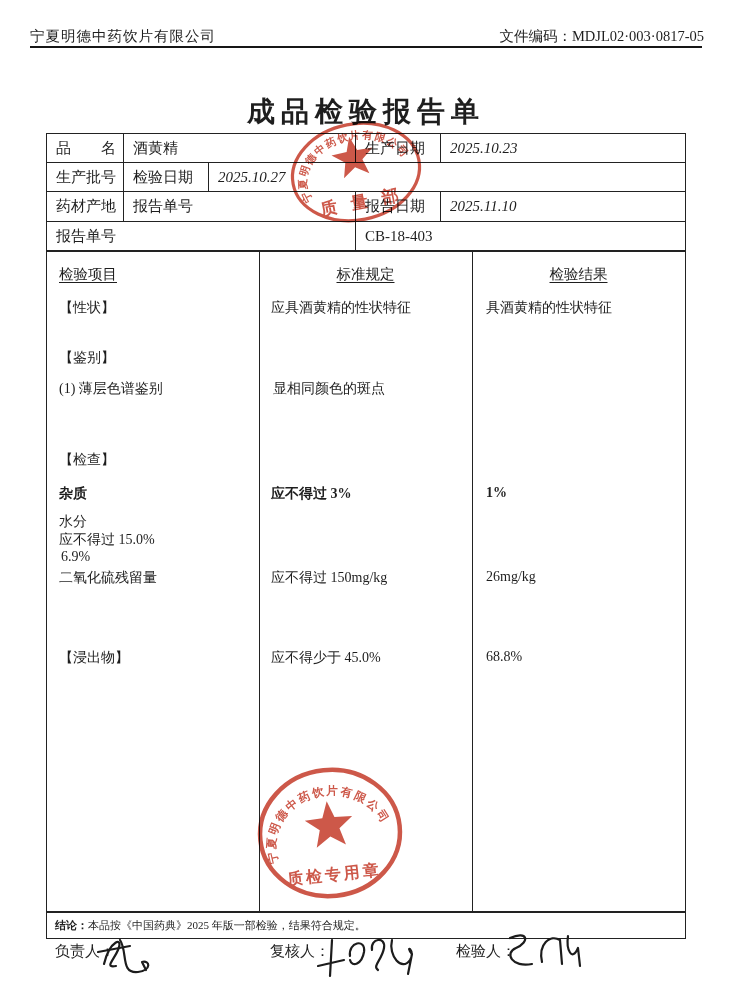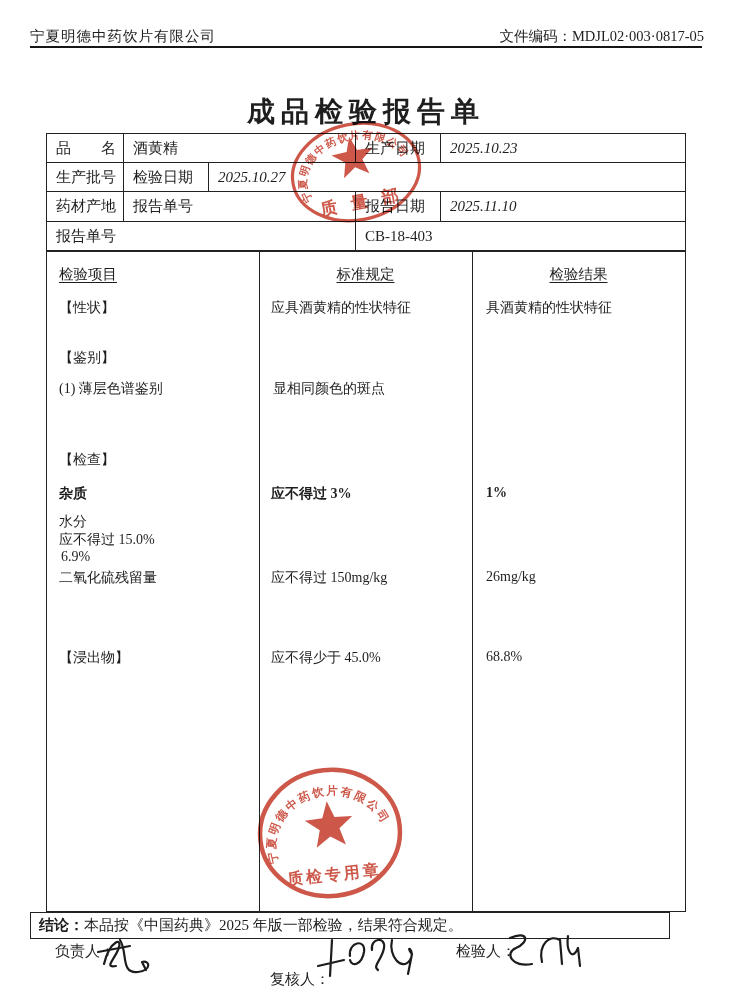--- a/index.html
+++ b/index.html
@@ -37,22 +37,22 @@
   .spec-row { position:absolute; left:0; width:638px; display:flex; font-size:14px; }
   .sc1 { width:212px; padding-left:12px; }
   .sc2 { width:213px; padding-left:12px; }
   .sc3 { width:213px; padding-left:14px; }
   .spec-head { font-size:14.5px; }
   .spec-head .u { text-decoration:underline; text-underline-offset:3px; }
   .spec-head .sc2, .spec-head .sc3 { text-align:center; padding-left:0; }
   .wrapcell { line-height:29px; font-size:13.6px; padding-right:2px; }
 
   
-  .conclusion { left:30px; top:912px; width:640px; height:27px; border:1px solid #222;
-    font-size:15px; display:flex; align-items:center; padding-left:8px; }
+  .conclusion { left:46px; top:912px; width:640px; height:27px; border:1px solid #222;
+    font-size:11px; display:flex; align-items:center; padding-left:8px; }
   .conclusion b { font-weight:bold; }
 
   
   .sig-label { top:942px; font-size:15px; }
   .sig-svg { pointer-events:none; }
   .sig-svg path { stroke:#1c1c1c; stroke-width:2.2; fill:none; stroke-linecap:round; stroke-linejoin:round; }
 
   
   .stamp { mix-blend-mode:multiply; opacity:0.85; }
   .stamp text { font-family:"Liberation Serif","DejaVu Serif",serif; font-weight:bold; }
@@ -148,21 +148,21 @@
     <div class="sc3">68.8%</div>
   </div>
 </div>
 
 <div class="abs conclusion">
   <b>结论：</b>
   <span>本品按《中国药典》2025 年版一部检验，结果符合规定。</span>
 </div>
 
 <div class="abs sig-label" style="left:55px;">负责人：</div>
-<div class="abs sig-label" style="left:270px;margin-top:28px;">复核人：</div>
+<div class="abs sig-label" style="left:270px;">复核人：</div>
 <div class="abs sig-label" style="left:456px;">检验人：</div>
 
 <svg class="abs sig-svg" style="left:90px; top:930px;" width="92" height="58" viewBox="0 0 92 58">
   <path d="M14,34 C20,10 34,6 28,20 C24,30 14,38 26,36"></path>
   <path d="M8,22 L40,16"></path>
   <path d="M30,10 C38,22 30,44 48,42 C62,40 60,30 52,32 L56,40"></path>
 </svg>
 <svg class="abs sig-svg" style="left:312px; top:926px;" width="118" height="62" viewBox="0 0 118 62">
   <path d="M6,40 L32,34 M20,14 L18,50"></path>
   <path d="M38,30 C36,16 54,12 52,26 C50,38 40,42 38,34"></path>

